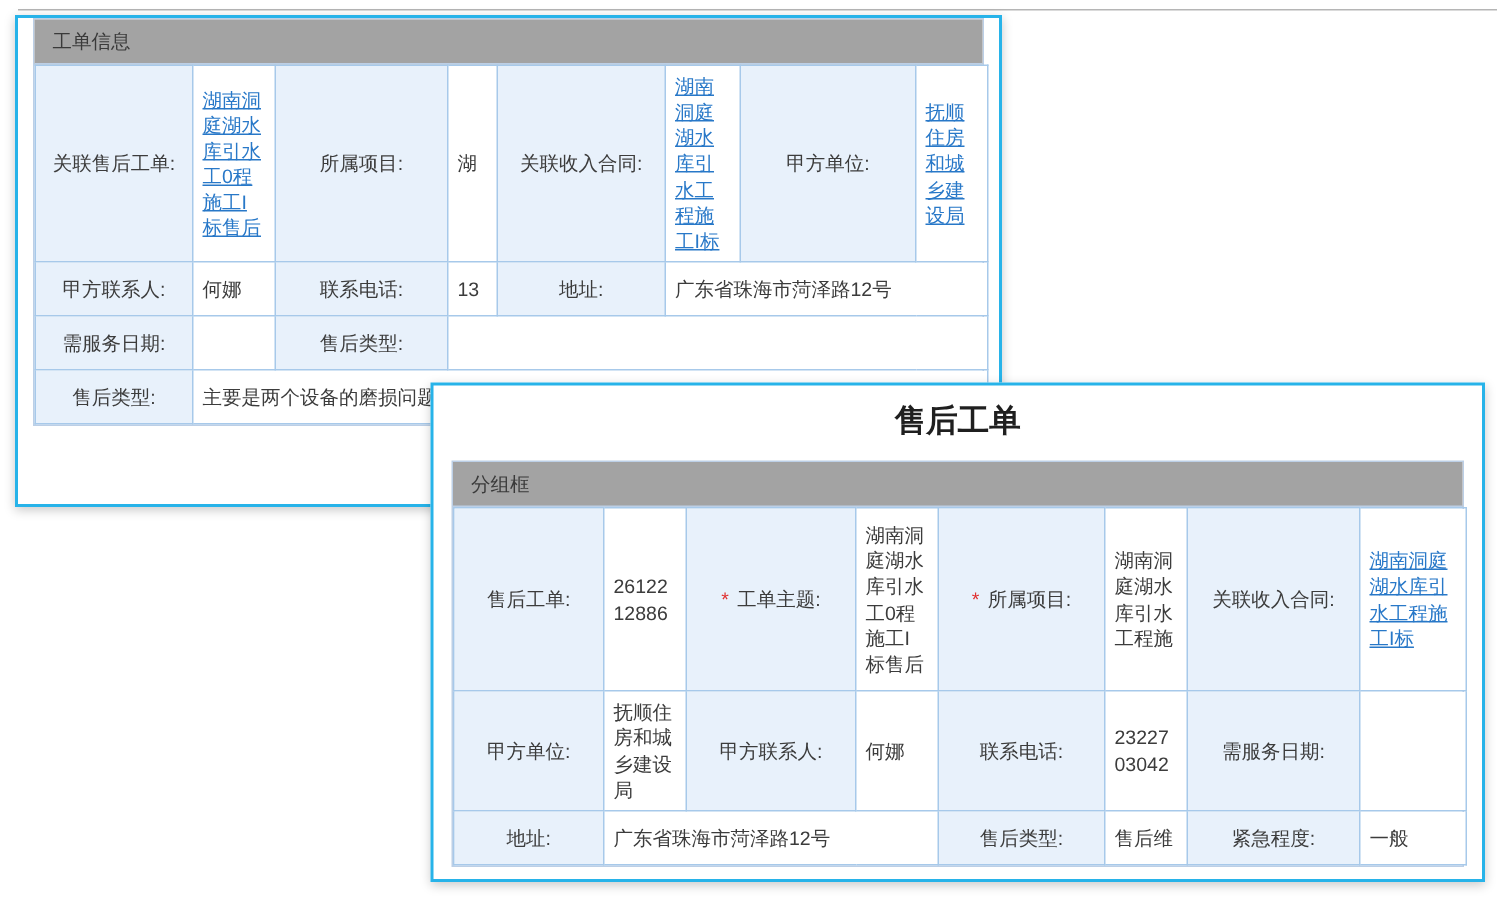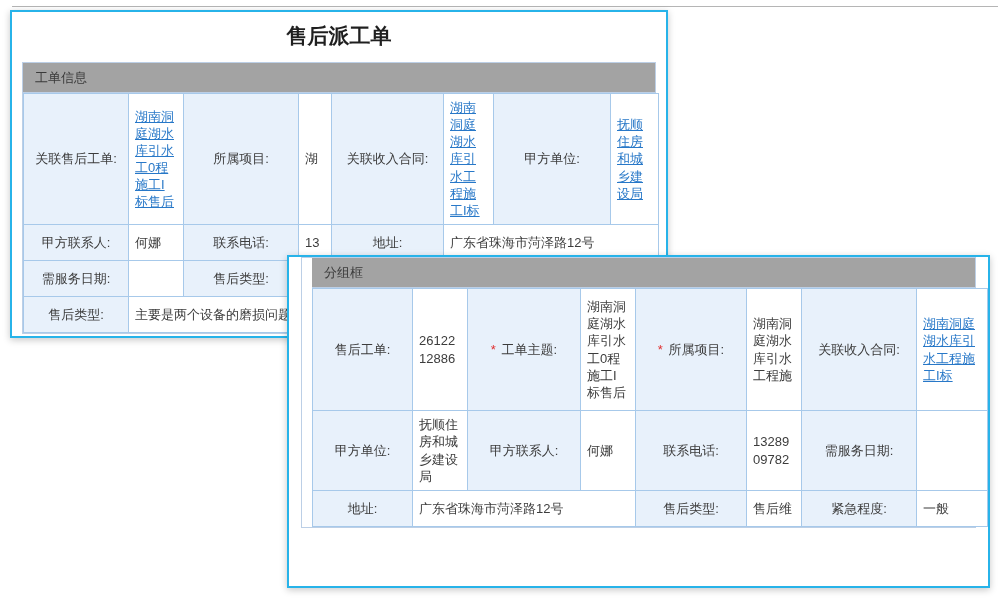--- a/index.html
+++ b/index.html
@@ -20,21 +20,21 @@
   }
   .win-back{left:10px;top:10px;width:658px;height:328px;z-index:1;}
   .win-front{left:287px;top:255px;width:703px;height:333px;z-index:2;}
   .window h1{
     margin:10px 0 12px 0;font-size:21px;line-height:28px;
     font-weight:bold;text-align:center;color:#1f1f1f;
   }
   .groupbox{
     margin:0 10px;border:1px solid #bccfe6;background:#ffffff;
   }
-  .win-front .groupbox{margin:0 12px;padding-left:10px;}
+  .win-front .groupbox{margin:0 12px;}
   .groupbox-header{
     background:#a3a3a3;border-bottom:1px solid #bccfe6;
     padding:6px 12px;font-size:13px;color:#3a3a3a;line-height:17px;
   }
   table.form{
     border-collapse:collapse;width:100%;table-layout:fixed;
   }
   table.form td{
     border:1px solid #a7c9ea;padding:5px 6px;
     font-size:13px;line-height:1.32;color:#3c3c3c;
@@ -51,21 +51,20 @@
   .win-front tbody tr:first-child{height:122px;}
   .win-front tbody tr:nth-child(2){height:80px;}
   .win-front tbody tr:nth-child(3){height:36px;}
 </style>
 </head>
 <body>
 
 <div class="page-top-line"></div>
 
 <section class="window win-back">
-  <h1>售后派工单</h1>
   <div class="groupbox">
     <div class="groupbox-header">工单信息</div>
     <table class="form">
       <colgroup>
         <col style="width:105px">
           <col style="width:55px">
         <col style="width:115px">
           <col style="width:33px">
         <col style="width:112px">
           <col style="width:50px">
@@ -100,20 +99,21 @@
           <tr>
             <td class="label">售后类型:</td>
             <td class="value" colspan="7">主要是两个设备的磨损问题</td>
           </tr>
         </tbody>
     </table>
   </div>
 </section>
 
 <section class="window win-front">
+  <h1>售后工单</h1>
   <div class="groupbox">
     <div class="groupbox-header">分组框</div>
     <table class="form">
       <colgroup>
         <col style="width:100px">
           <col style="width:55px">
         <col style="width:113px">
           <col style="width:55px">
         <col style="width:111px">
           <col style="width:55px">
@@ -130,21 +130,21 @@
             <td class="value">湖南洞庭湖水库引水工程施</td>
             <td class="label">关联收入合同:</td>
             <td class="value"><a>湖南洞庭湖水库引水工程施工I标</a></td>
           </tr>
           <tr>
             <td class="label">甲方单位:</td>
             <td class="value">抚顺住房和城乡建设局</td>
             <td class="label">甲方联系人:</td>
             <td class="value">何娜</td>
             <td class="label">联系电话:</td>
-            <td class="value">1328909782</td>
+            <td class="value">2322703042</td>
             <td class="label">需服务日期:</td>
             <td class="value"></td>
           </tr>
           <tr>
             <td class="label">地址:</td>
             <td class="value" colspan="3">广东省珠海市菏泽路12号</td>
             <td class="label">售后类型:</td>
             <td class="value">售后维</td>
             <td class="label">紧急程度:</td>
             <td class="value">一般</td>

